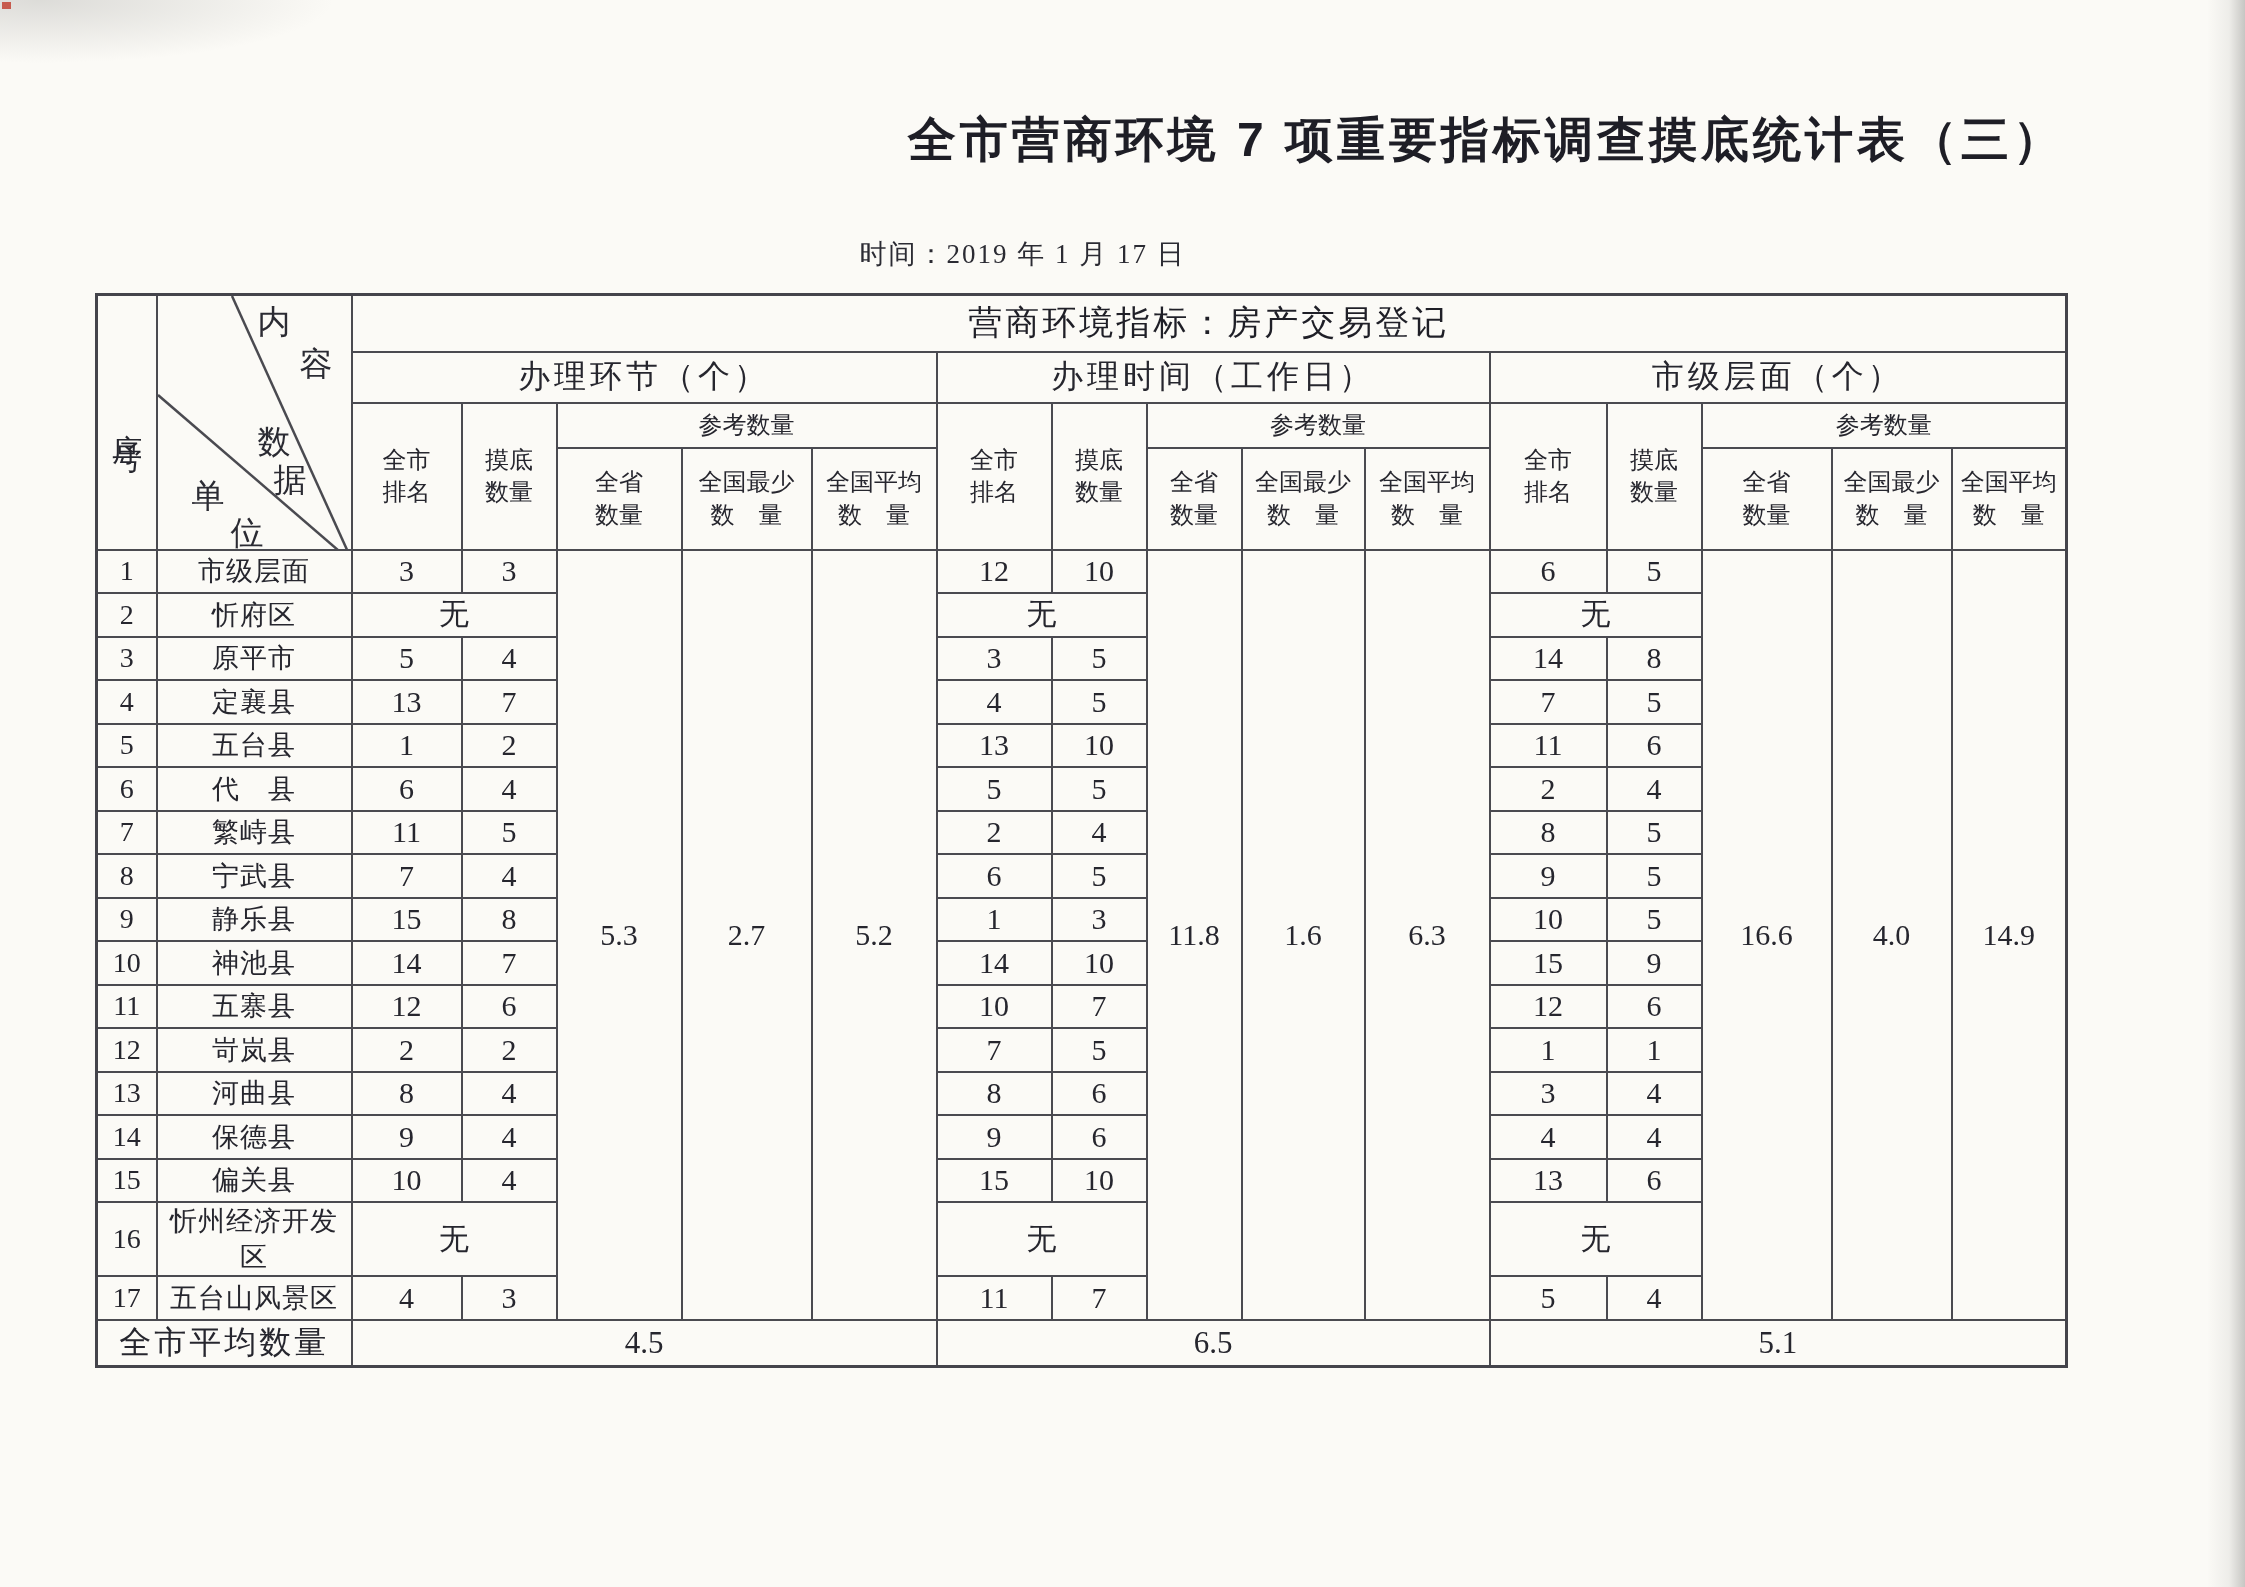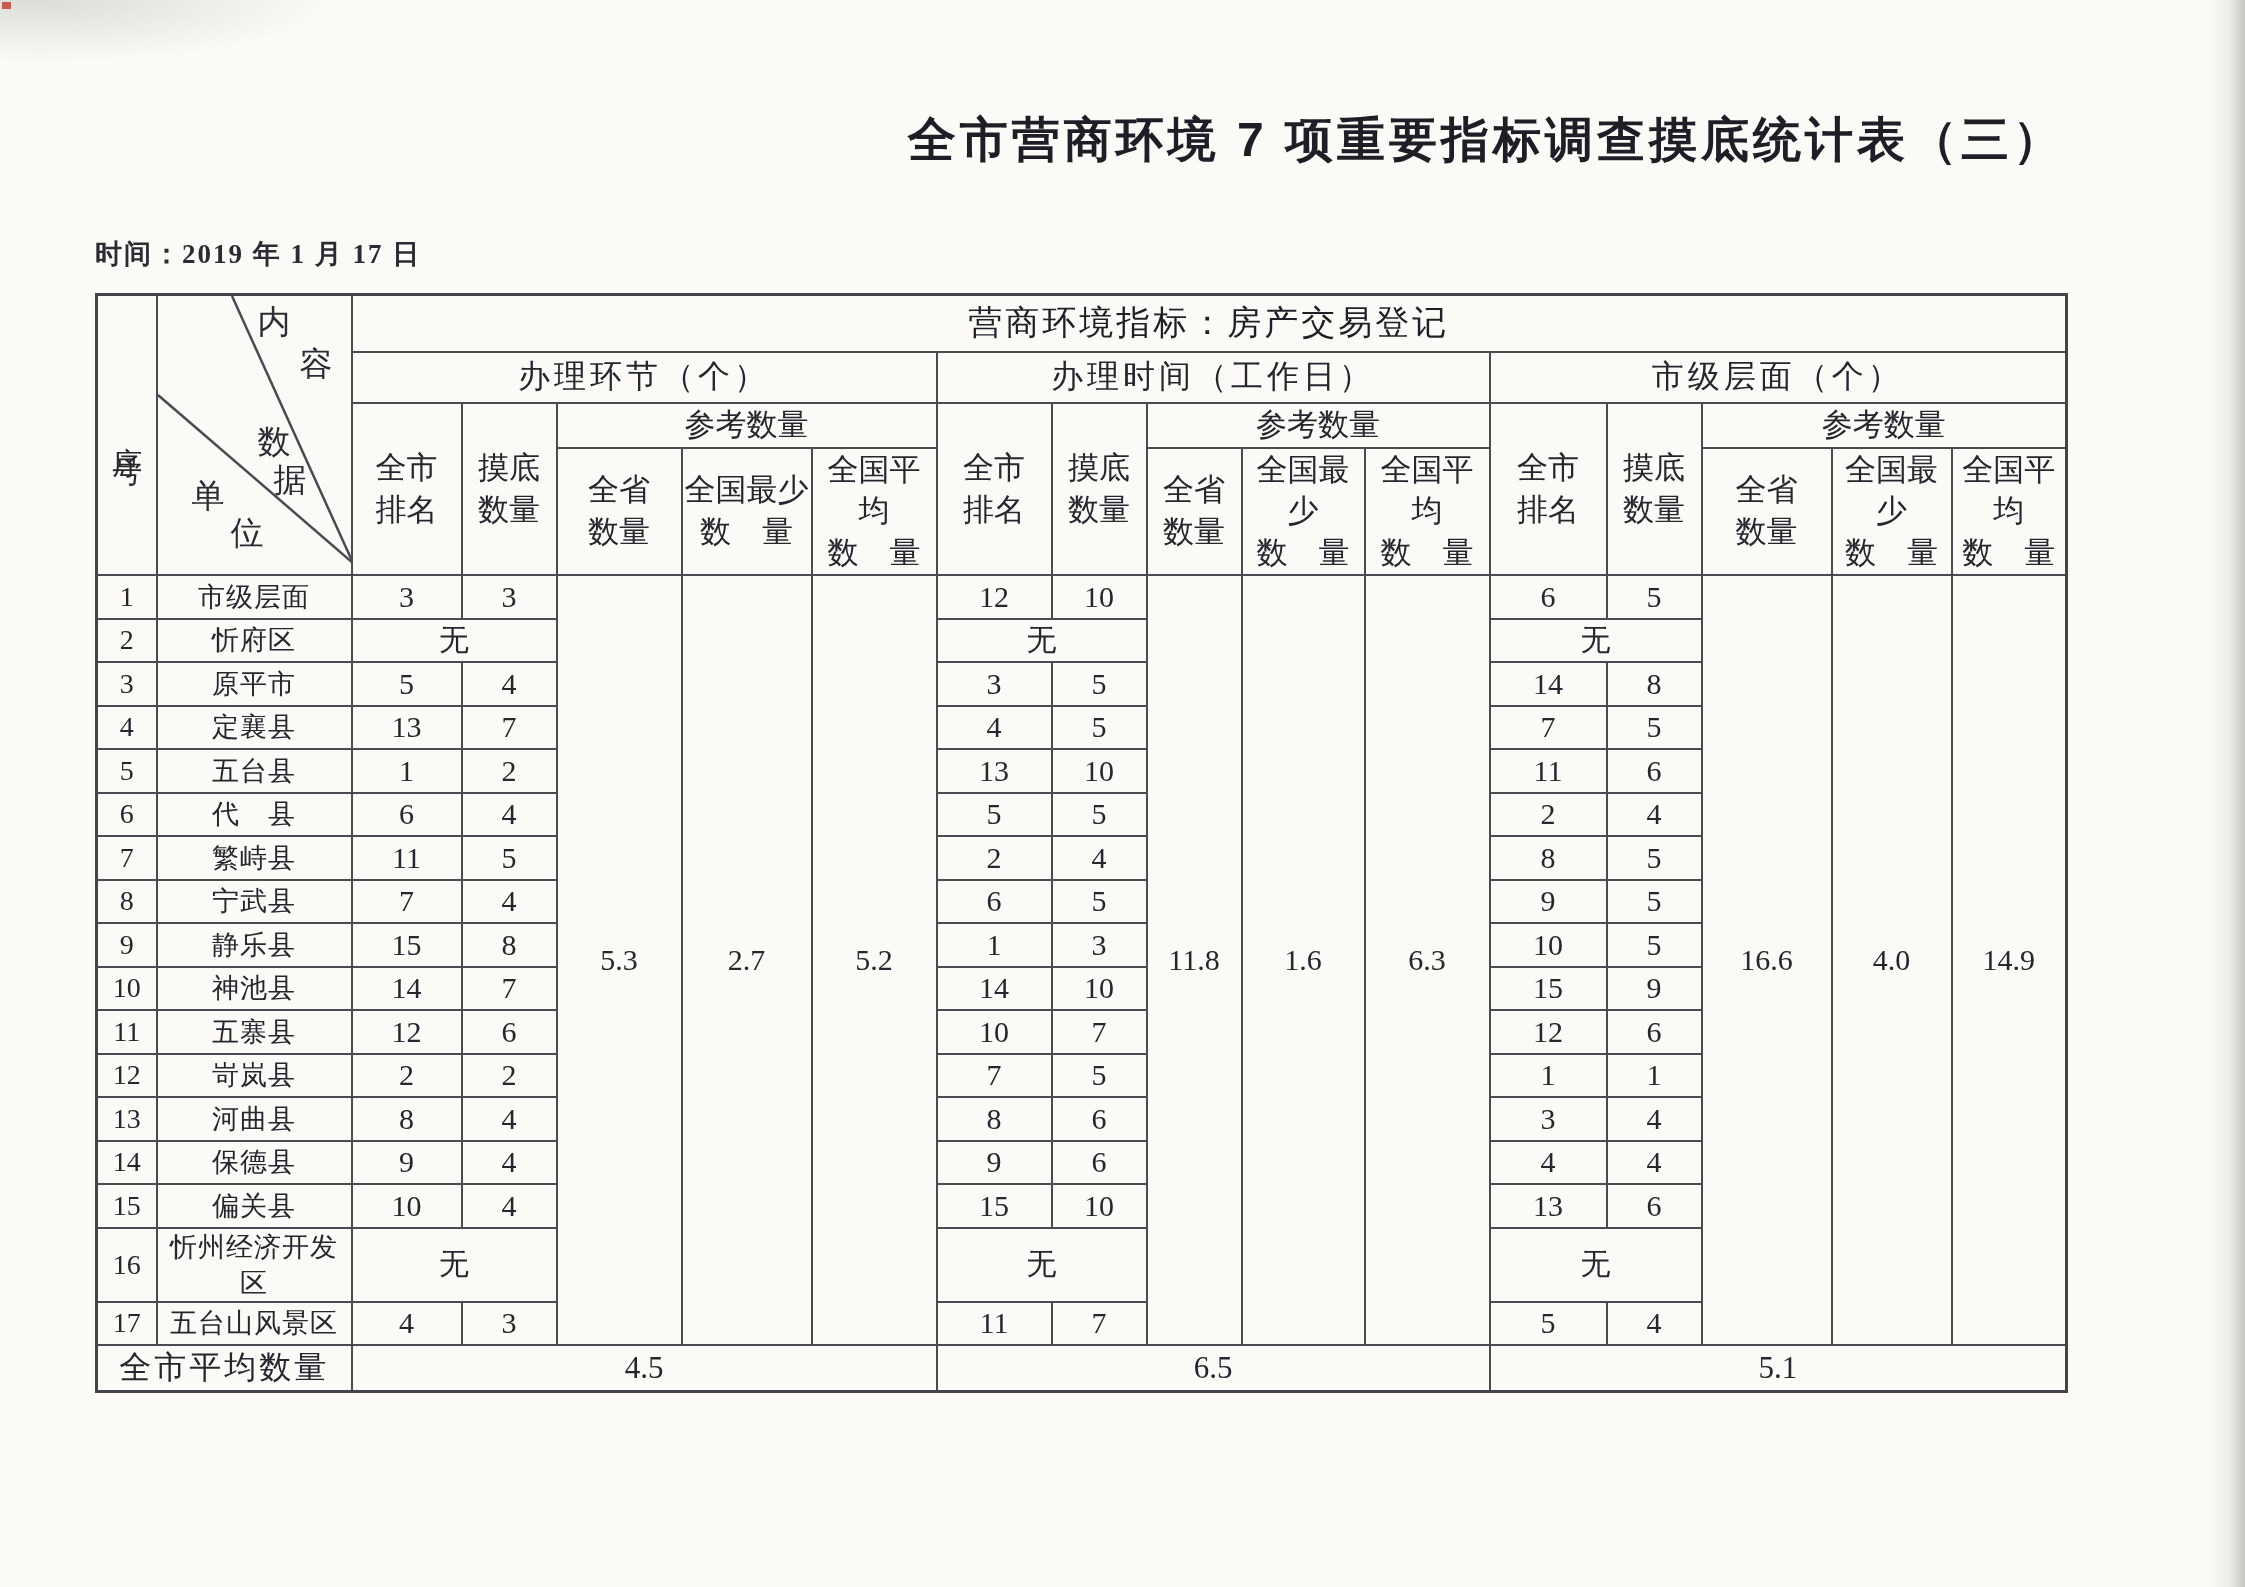--- a/index.html
+++ b/index.html
@@ -19,21 +19,21 @@
 
   .doc-title{
     position:absolute;left:95px;top:108px;width:1970px;
     text-align:right;
     font-family:"Liberation Sans","DejaVu Sans",sans-serif;
     font-weight:700;font-size:48px;letter-spacing:4px;
     color:#1e1e26;
   }
   .date-line{
     position:absolute;left:95px;top:236px;width:1855px;
-    text-align:left;font-size:27px;letter-spacing:2px;color:#2b2b33;font-weight:bold;
+    text-align:center;font-size:27px;letter-spacing:2px;color:#2b2b33;
   }
 
   table.stat{
     position:absolute;left:95px;top:293px;
     width:1970px;border-collapse:collapse;table-layout:fixed;
     border:3px solid #44444b;
   }
   table.stat td, table.stat th{
     border:2px solid #4a4a50;
     padding:0;margin:0;
@@ -54,21 +54,21 @@
   }
   .corner{position:relative;}
   .corner svg{position:absolute;left:0;top:0;display:block;}
   .dchar{position:absolute;font-size:33px;line-height:1;color:#2b2b33;}
 
   .indicator{
     font-family:Liberation Mono, monospace;
     font-weight:700;font-size:34px;letter-spacing:3px;color:#1f1f27;
   }
   .sect{font-size:32px;letter-spacing:4px;}
-  .subhead{font-size:31px;line-height:1.35;}
+  .subhead{font-size:24px;line-height:1.35;}
   .pre{white-space:pre-line;}
 
   td.seq-cell{font-size:28px;}
   td.name{font-size:27px;letter-spacing:1px;}
   td.num{font-size:30px;}
   td.none-cell{font-size:30px;}
   td.refval{font-size:30px;}
   td.bold{font-weight:700;}
 
   .foot-label{

